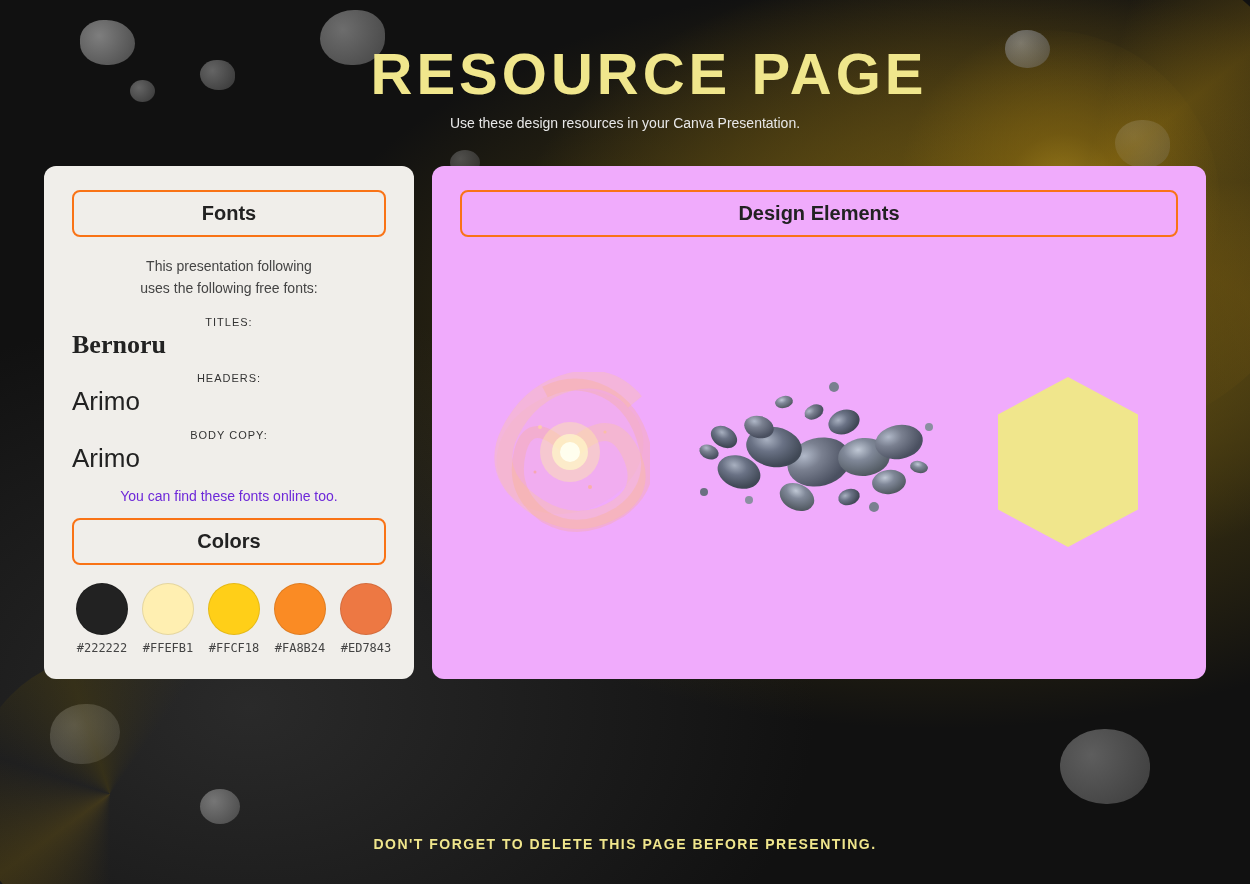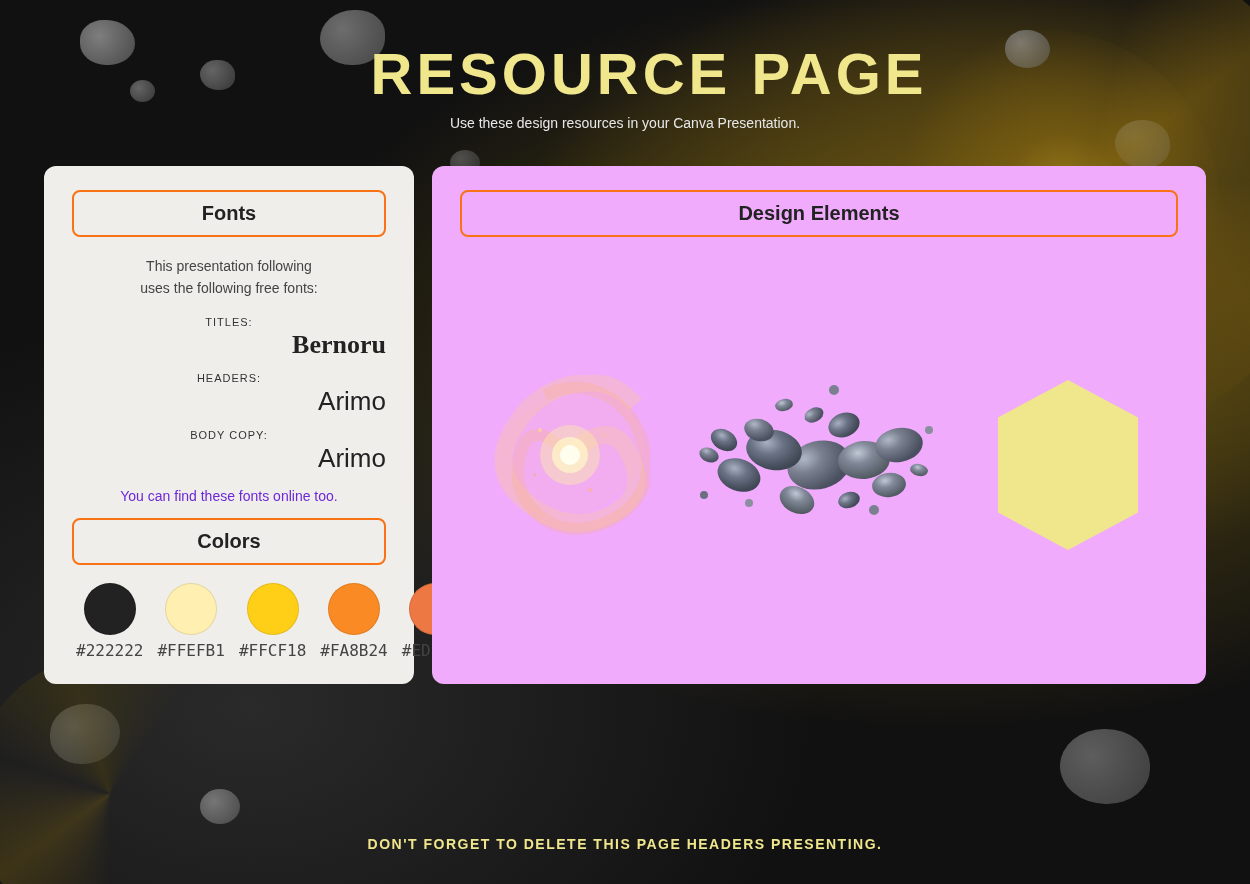--- a/index.html
+++ b/index.html
@@ -97,21 +97,21 @@
       color: #333;
       text-align: center;
       text-transform: uppercase;
       margin-top: 12px;
     }
 
     .font-name {
       font-size: 26px;
       font-weight: 700;
       color: #222;
-      text-align: right;
+      text-align: left;
       font-family: serif;
       margin-top: 2px;
     }
 
     .font-name-sans {
       font-family: Arial, sans-serif;
       font-size: 26px;
       font-weight: 400;
     }
 
@@ -143,21 +143,21 @@
     }
 
     .color-circle {
       width: 52px;
       height: 52px;
       border-radius: 50%;
       border: 1px solid rgba(0,0,0,0.1);
     }
 
     .color-hex {
-      font-size: 16px;
+      font-size: 12px;
       color: #444;
       font-family: monospace;
     }
 
     
     .design-elements-grid {
       display: flex;
       align-items: center;
       justify-content: space-around;
       padding: 20px 10px;
@@ -362,13 +362,13 @@
         <svg viewBox="0 0 160 180" width="160" height="180">
           <polygon points="80,5 150,42.5 150,137.5 80,175 10,137.5 10,42.5" fill="#f0e68c" stroke="none"></polygon>
         </svg>
       </div>
 
     </div>
   </div>
 
 </div>
 
-<div class="footer-text">DON'T FORGET TO DELETE THIS PAGE HEADERS PRESENTING.</div>
+<div class="footer-text">DON'T FORGET TO DELETE THIS PAGE BEFORE PRESENTING.</div>
 
 </body></html>

